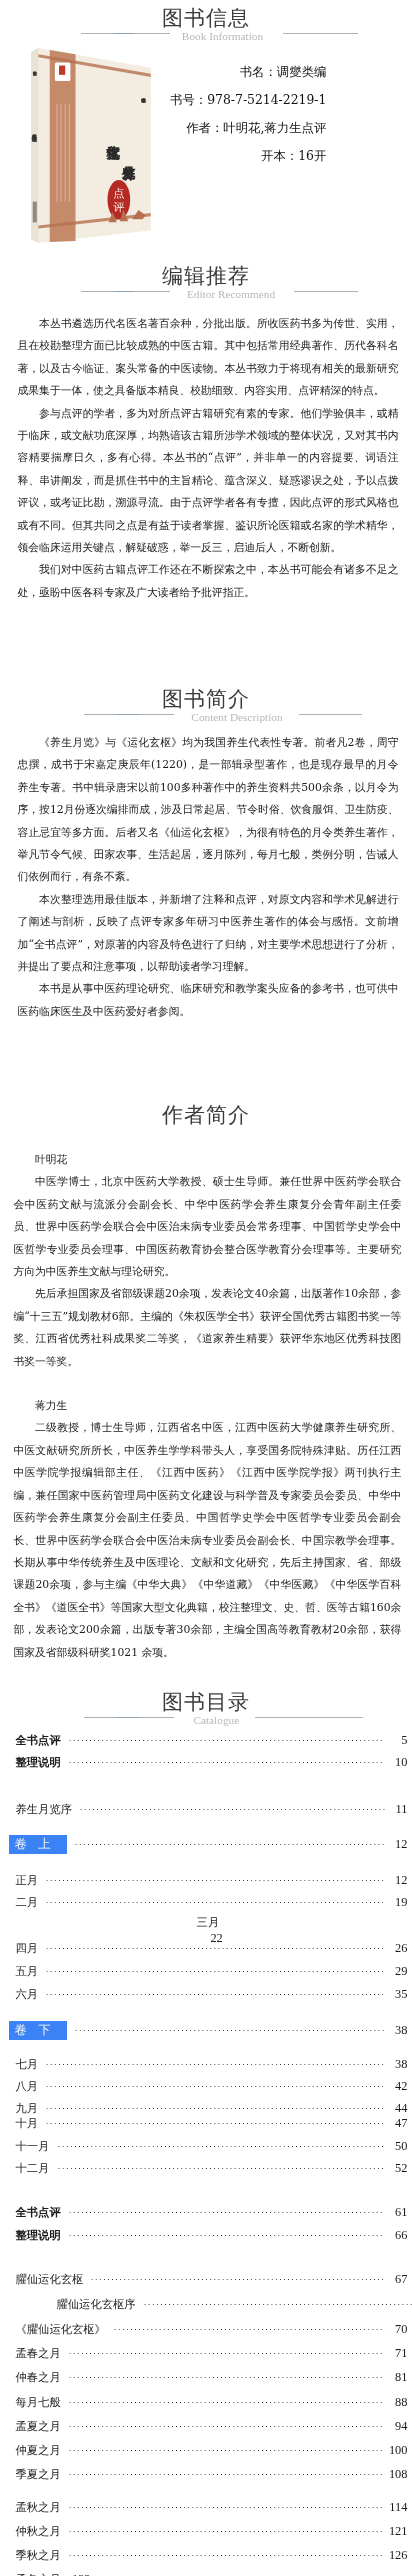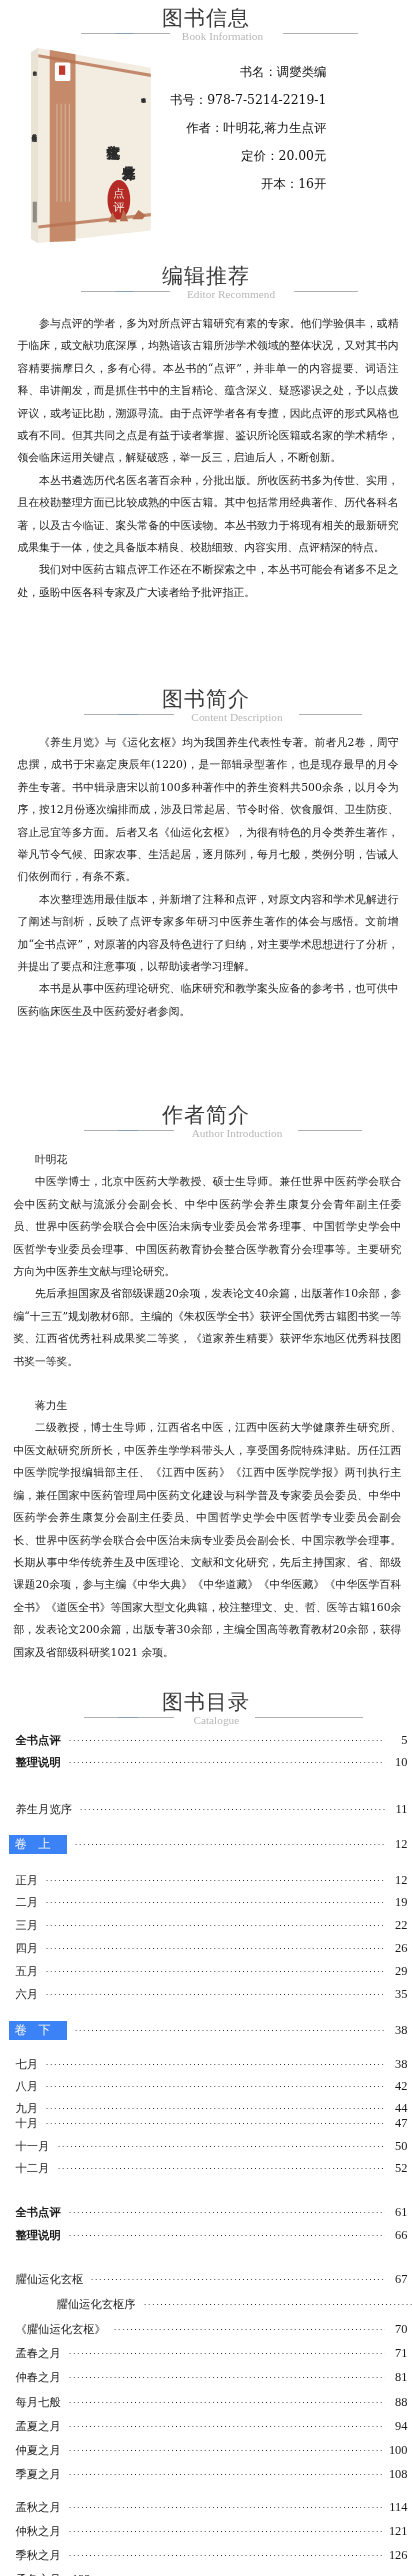--- a/index.html
+++ b/index.html
@@ -76,61 +76,55 @@
     <text x="7" y="40" font-size="8" fill="#333" writing-mode="tb" font-family="DejaVu Serif, serif">中医古籍名家丛书</text>
     <text x="7" y="160" font-size="10" font-weight="bold" fill="#333" writing-mode="tb" font-family="DejaVu Serif, serif">养生月览 运化玄枢</text>
     <rect x="3" y="300" width="8" height="40" fill="#333" opacity="0.5"></rect>
   </svg>
 </div>
 
 <div class="info" style="top:58px;">
   <div class="info-row"><span>书名：</span><span>调燮类编</span></div>
   <div class="info-row"><span>书号：</span><span>978-7-5214-2219-1</span></div>
   <div class="info-row"><span>作者：</span><span>叶明花,蒋力生点评</span></div>
-  <div class="info-row"><span>定价：</span><span>20.00元</span></div>
   <div class="info-row"><span>开本：</span><span>16开</span></div>
 </div>
 
 <div class="sec-head" style="top:264px;">
   <div class="sec-title">编辑推荐</div>
   <div class="sec-lines">
     <div class="sec-line left" style="left:81px;width:89px;"></div>
     <div class="sec-line" style="left:294px;width:64px;"></div>
     <div class="sec-sub" style="left:25px;">Editor Recommend</div>
   </div>
 </div>
 
 <div class="para" style="top:313px;">
+  <p>本丛书遴选历代名医名著百余种，分批出版。所收医药书多为传世、实用，且在校勘整理方面已比较成熟的中医古籍。其中包括常用经典著作、历代各科名著，以及古今临证、案头常备的中医读物。本丛书致力于将现有相关的最新研究成果集于一体，使之具备版本精良、校勘细致、内容实用、点评精深的特点。</p>
   <p>参与点评的学者，多为对所点评古籍研究有素的专家。他们学验俱丰，或精于临床，或文献功底深厚，均熟谙该古籍所涉学术领域的整体状况，又对其书内容精要揣摩日久，多有心得。本丛书的“点评”，并非单一的内容提要、词语注释、串讲阐发，而是抓住书中的主旨精论、蕴含深义、疑惑谬误之处，予以点拨评议，或考证比勘，溯源寻流。由于点评学者各有专擅，因此点评的形式风格也或有不同。但其共同之点是有益于读者掌握、鉴识所论医籍或名家的学术精华，领会临床运用关键点，解疑破惑，举一反三，启迪后人，不断创新。</p>
-  <p>本丛书遴选历代名医名著百余种，分批出版。所收医药书多为传世、实用，且在校勘整理方面已比较成熟的中医古籍。其中包括常用经典著作、历代各科名著，以及古今临证、案头常备的中医读物。本丛书致力于将现有相关的最新研究成果集于一体，使之具备版本精良、校勘细致、内容实用、点评精深的特点。</p>
   <p>我们对中医药古籍点评工作还在不断探索之中，本丛书可能会有诸多不足之处，亟盼中医各科专家及广大读者给予批评指正。</p>
 </div>
 
 <div class="sec-head" style="top:687px;">
   <div class="sec-title">图书简介</div>
   <div class="sec-lines">
     <div class="sec-line left" style="left:84px;width:90px;"></div>
     <div class="sec-line" style="left:299px;width:63px;"></div>
     <div class="sec-sub" style="left:31px;">Content Description</div>
   </div>
 </div>
 
 <div class="para" style="top:732px;">
   <p>《养生月览》与《运化玄枢》均为我国养生代表性专著。前者凡2卷，周守忠撰，成书于宋嘉定庚辰年(1220)，是一部辑录型著作，也是现存最早的月令养生专著。书中辑录唐宋以前100多种著作中的养生资料共500余条，以月令为序，按12月份逐次编排而成，涉及日常起居、节令时俗、饮食服饵、卫生防疫、容止忌宜等多方面。后者又名《仙运化玄枢》，为很有特色的月令类养生著作，举凡节令气候、田家农事、生活起居，逐月陈列，每月七般，类例分明，告诫人们依例而行，有条不紊。</p>
   <p>本次整理选用最佳版本，并新增了注释和点评，对原文内容和学术见解进行了阐述与剖析，反映了点评专家多年研习中医养生著作的体会与感悟。文前增加“全书点评”，对原著的内容及特色进行了归纳，对主要学术思想进行了分析，并提出了要点和注意事项，以帮助读者学习理解。</p>
   <p>本书是从事中医药理论研究、临床研究和教学案头应备的参考书，也可供中医药临床医生及中医药爱好者参阅。</p>
 </div>
 
 <div class="sec-head" style="top:1103px;">
   <div class="sec-title">作者简介</div>
-  <div class="sec-lines">
-    <div class="sec-line left" style="left:84px;width:90px;"></div>
-    <div class="sec-line" style="left:298px;width:64px;"></div>
-    <div class="sec-sub" style="left:31px;">Author Introduction</div>
-  </div>
 </div>
 
 <div class="para" style="top:1149px;left:13.4px;width:388px;">
   <p class="name">叶明花</p>
   <p>中医学博士，北京中医药大学教授、硕士生导师。兼任世界中医药学会联合会中医药文献与流派分会副会长、中华中医药学会养生康复分会青年副主任委员、世界中医药学会联合会中医治未病专业委员会常务理事、中国哲学史学会中医哲学专业委员会理事、中国医药教育协会整合医学教育分会理事等。主要研究方向为中医养生文献与理论研究。</p>
   <p>先后承担国家及省部级课题20余项，发表论文40余篇，出版著作10余部，参编“十三五”规划教材6部。主编的《朱权医学全书》获评全国优秀古籍图书奖一等奖、江西省优秀社科成果奖二等奖，《道家养生精要》获评华东地区优秀科技图书奖一等奖。</p>
   <div class="gap"></div>
   <p class="name">蒋力生</p>
   <p>二级教授，博士生导师，江西省名中医，江西中医药大学健康养生研究所、中医文献研究所所长，中医养生学学科带头人，享受国务院特殊津贴。历任江西中医学院学报编辑部主任、《江西中医药》《江西中医学院学报》两刊执行主编，兼任国家中医药管理局中医药文化建设与科学普及专家委员会委员、中华中医药学会养生康复分会副主任委员、中国哲学史学会中医哲学专业委员会副会长、世界中医药学会联合会中医治未病专业委员会副会长、中国宗教学会理事。长期从事中华传统养生及中医理论、文献和文化研究，先后主持国家、省、部级课题20余项，参与主编《中华大典》《中华道藏》《中华医藏》《中华医学百科全书》《道医全书》等国家大型文化典籍，校注整理文、史、哲、医等古籍160余部，发表论文200余篇，出版专著30余部，主编全国高等教育教材20余部，获得国家及省部级科研奖1021 余项。</p>
 </div>
@@ -168,21 +162,21 @@
     <div class="toc-row" style="top: 1870px;">
       <span class="toc-label">正月</span>
       <span class="toc-dots"></span>
       <span class="toc-page">12</span>
     </div>
     <div class="toc-row" style="top: 1892px;">
       <span class="toc-label">二月</span>
       <span class="toc-dots"></span>
       <span class="toc-page">19</span>
     </div>
-    <div class="toc-row" style="top: 1915px;">
+    <div class="toc-row" style="top: 1915px; flex-direction: column;">
       <span class="toc-label">三月</span>
       <span class="toc-dots"></span>
       <span class="toc-page">22</span>
     </div>
     <div class="toc-row" style="top: 1938px;">
       <span class="toc-label">四月</span>
       <span class="toc-dots"></span>
       <span class="toc-page">26</span>
     </div>
     <div class="toc-row" style="top: 1961px;">

